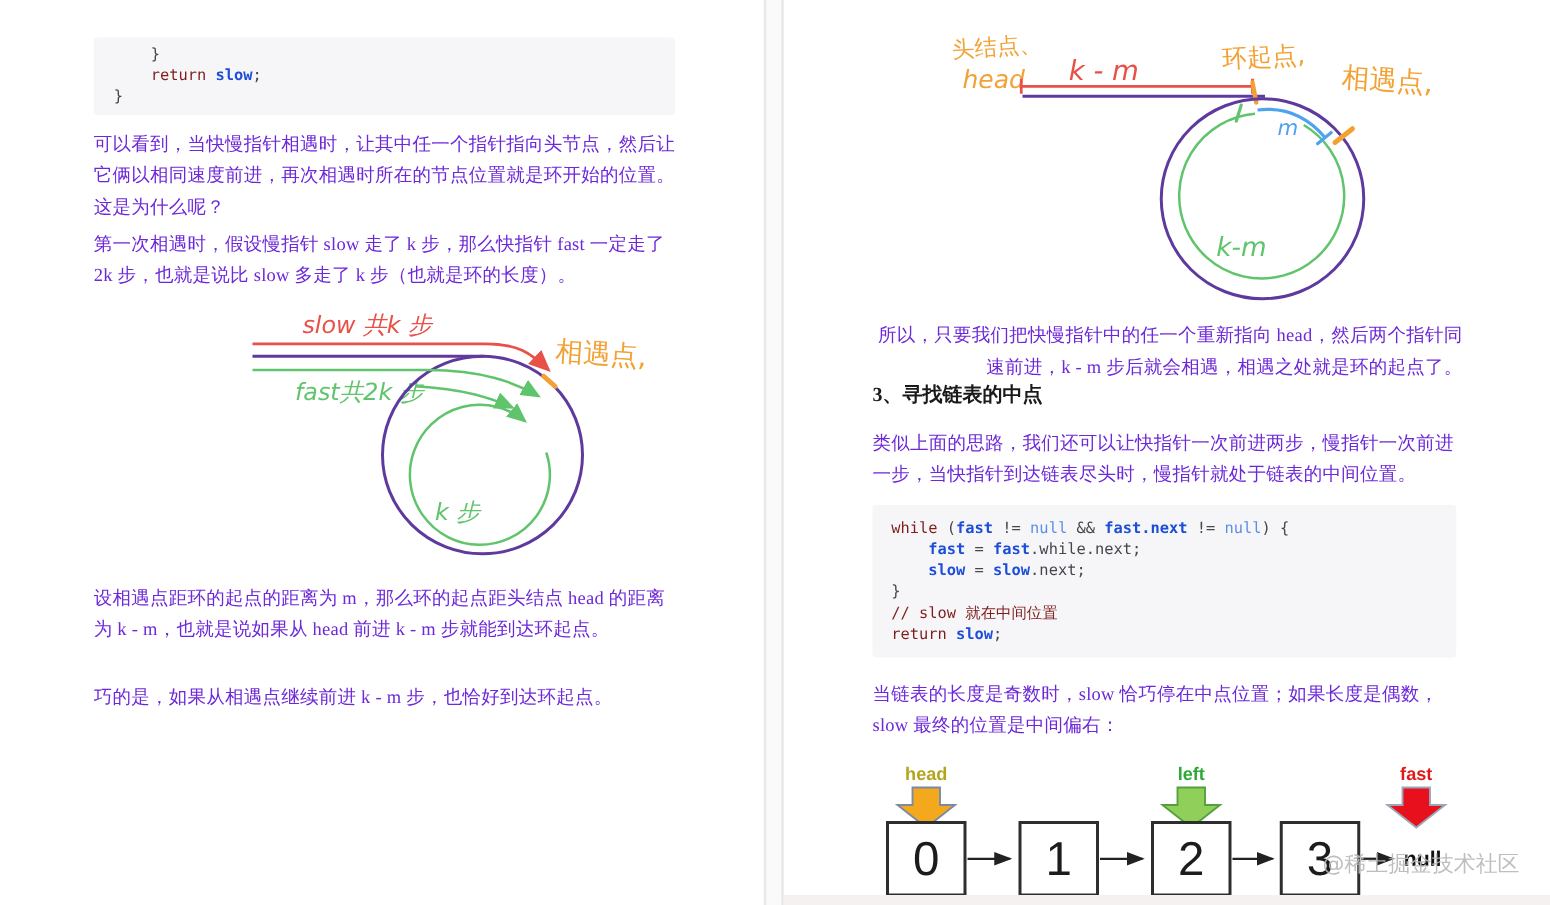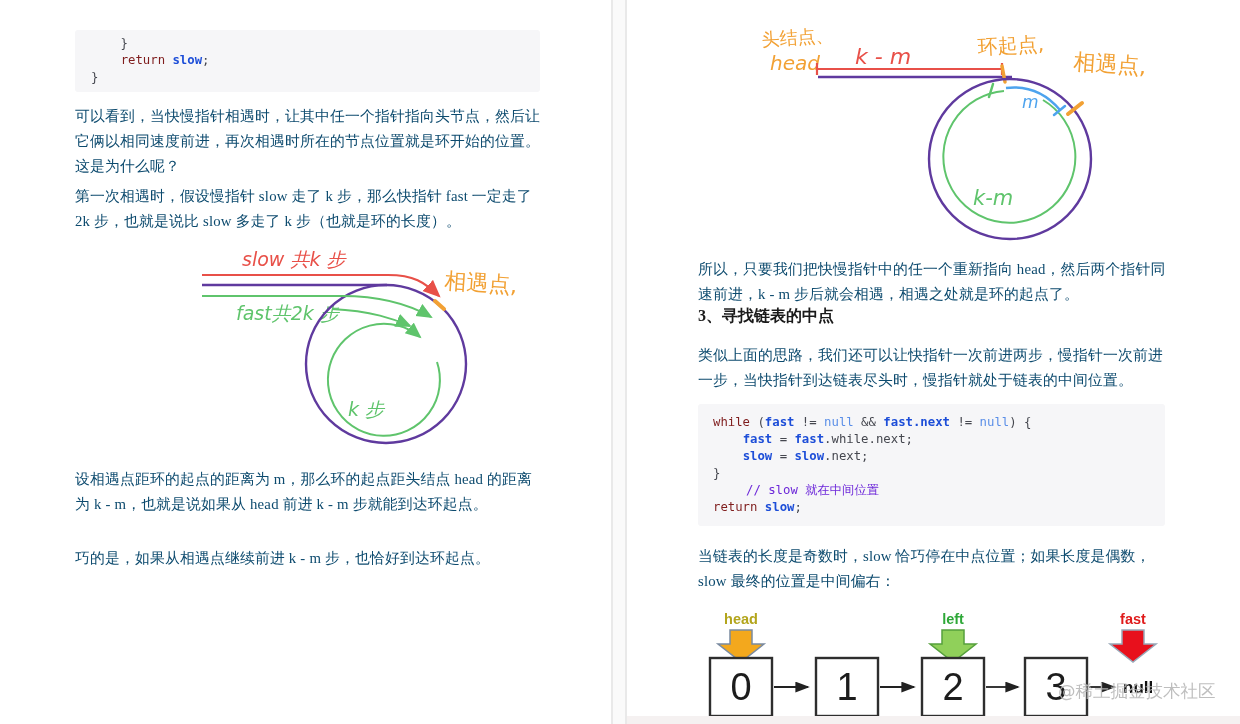--- a/index.html
+++ b/index.html
@@ -1,27 +1,27 @@
 <!DOCTYPE html>
 <html><head>
 <meta charset="utf-8">
 <style>
   html,body{margin:0;padding:0;background:#ffffff;}
   #stage{position:relative;width:1240px;height:724px;background:#ffffff;overflow:hidden;
          font-family:"Liberation Serif", serif;color:#2a2a2a;}
   .abs{position:absolute;}
-  .para{font-size:14.8px;line-height:25px;color:#0c4a6e;letter-spacing:0.2px;}
+  .para{font-size:14.8px;line-height:25px;color:#6d28d9;letter-spacing:0.2px;}
   .heading{font-size:16px;font-weight:bold;color:#1a1a1a;}
   .code-block{background:#f6f6f8;border-radius:3px;font-family:"DejaVu Sans Mono", monospace;
               font-size:12.3px;line-height:17px;}
   .code-line{white-space:pre;}
   .tk-pl{color:#45474f;}
   .tk-kw{color:#7f1d1d;}
   .tk-ct{color:#5b8fe8;}
-  .tk-cm{color:#6d28d9;margin-left:33px;}
+  .tk-cm{color:#7f1d1d;}
   .tk-id{color:#1d4ed8;font-weight:700;margin-top:20px;}
   .hand{font-family:"DejaVu Sans", sans-serif;}
   .gutter-line{background:#e9e9e9;}
   .gutter-fill{background:#fafafa;}
   svg text{user-select:none;}
 </style>
 </head>
 <body>
 
 <div id="stage">
@@ -84,21 +84,21 @@
       <ellipse cx="270" cy="137" rx="81" ry="80" fill="none" stroke="#5f3a9e" stroke-width="2.4"></ellipse>
       <path d="M303,78 A66,66 0 1 1 264,69" fill="none" stroke="#5fc46c" stroke-width="2"></path>
       <line x1="253" y1="62" x2="249" y2="75" stroke="#5fc46c" stroke-width="2.5" stroke-linecap="round"></line>
       <path d="M266,66 Q298,62 320,88" fill="none" stroke="#4da3ee" stroke-width="2.5"></path>
       <line x1="314" y1="93" x2="325" y2="84" stroke="#4da3ee" stroke-width="2.5" stroke-linecap="round"></line>
       <text class="hand" x="282" y="86" font-size="17" fill="#4da3ee" font-style="italic">m</text>
       <line x1="328" y1="92" x2="342" y2="81" stroke="#f2a134" stroke-width="4" stroke-linecap="round"></line>
       <text class="hand" x="233" y="183" font-size="21" fill="#5fc46c" font-style="italic">k-m</text>
     </svg>
 
-    <div class="abs para" style="left:71px;top:257px;width:472px;">所以，只要我们把快慢指针中的任一个重新指向 head，然后两个指针同速前进，k - m 步后就会相遇，相遇之处就是环的起点了。</div>
+    <div class="abs para" style="left:71px;top:257px;width:472px;text-align:right;">所以，只要我们把快慢指针中的任一个重新指向 head，然后两个指针同速前进，k - m 步后就会相遇，相遇之处就是环的起点了。</div>
 
     <div class="abs heading" style="left:71px;top:306px;width:472px;">3、寻找链表的中点</div>
 
     <div class="abs para" style="left:71px;top:343px;width:472px;">类似上面的思路，我们还可以让快指针一次前进两步，慢指针一次前进一步，当快指针到达链表尽头时，慢指针就处于链表的中间位置。</div>
 
     <div class="abs code-block" style="left:71px;top:404px;width:437px;height:102px;padding:10px 15px;">
         <div class="code-line"><span class="tk-kw">while</span><span class="tk-pl"> (</span><span class="tk-id">fast</span><span class="tk-pl"> != </span><span class="tk-ct">null</span><span class="tk-pl"> &amp;&amp; </span><span class="tk-id">fast.next</span><span class="tk-pl"> != </span><span class="tk-ct">null</span><span class="tk-pl">) {</span></div>
         <div class="code-line"><span class="tk-pl">    </span><span class="tk-id">fast</span><span class="tk-pl"> = </span><span class="tk-id">fast</span><span class="tk-pl">.while.next;</span></div>
         <div class="code-line"><span class="tk-pl">    </span><span class="tk-id">slow</span><span class="tk-pl"> = </span><span class="tk-id">slow</span><span class="tk-pl">.next;</span></div>
         <div class="code-line"><span class="tk-pl">}</span></div>

